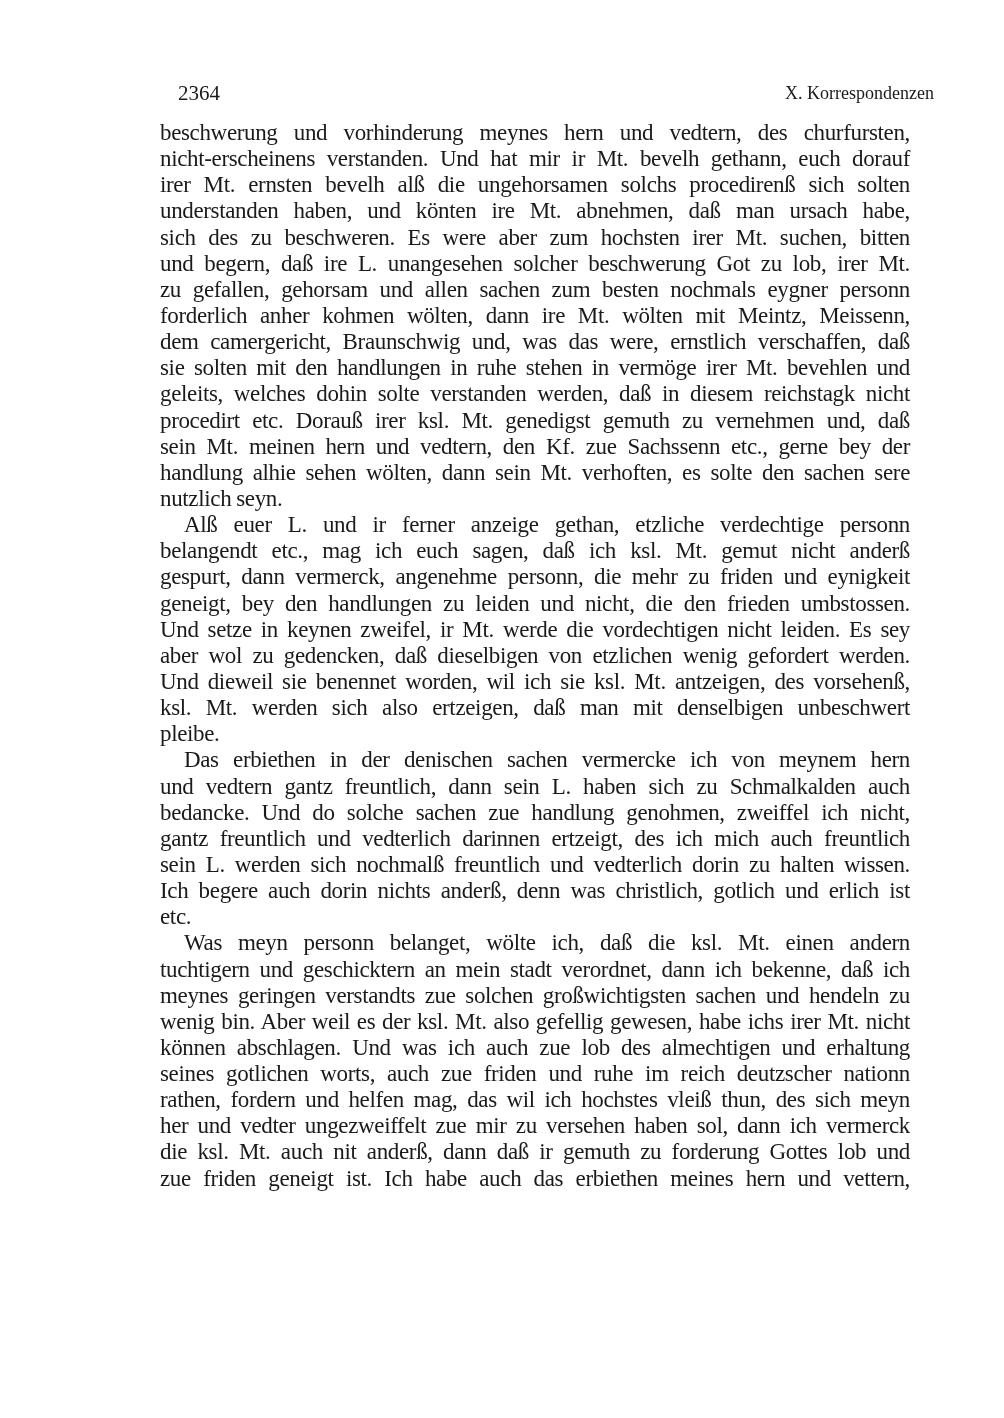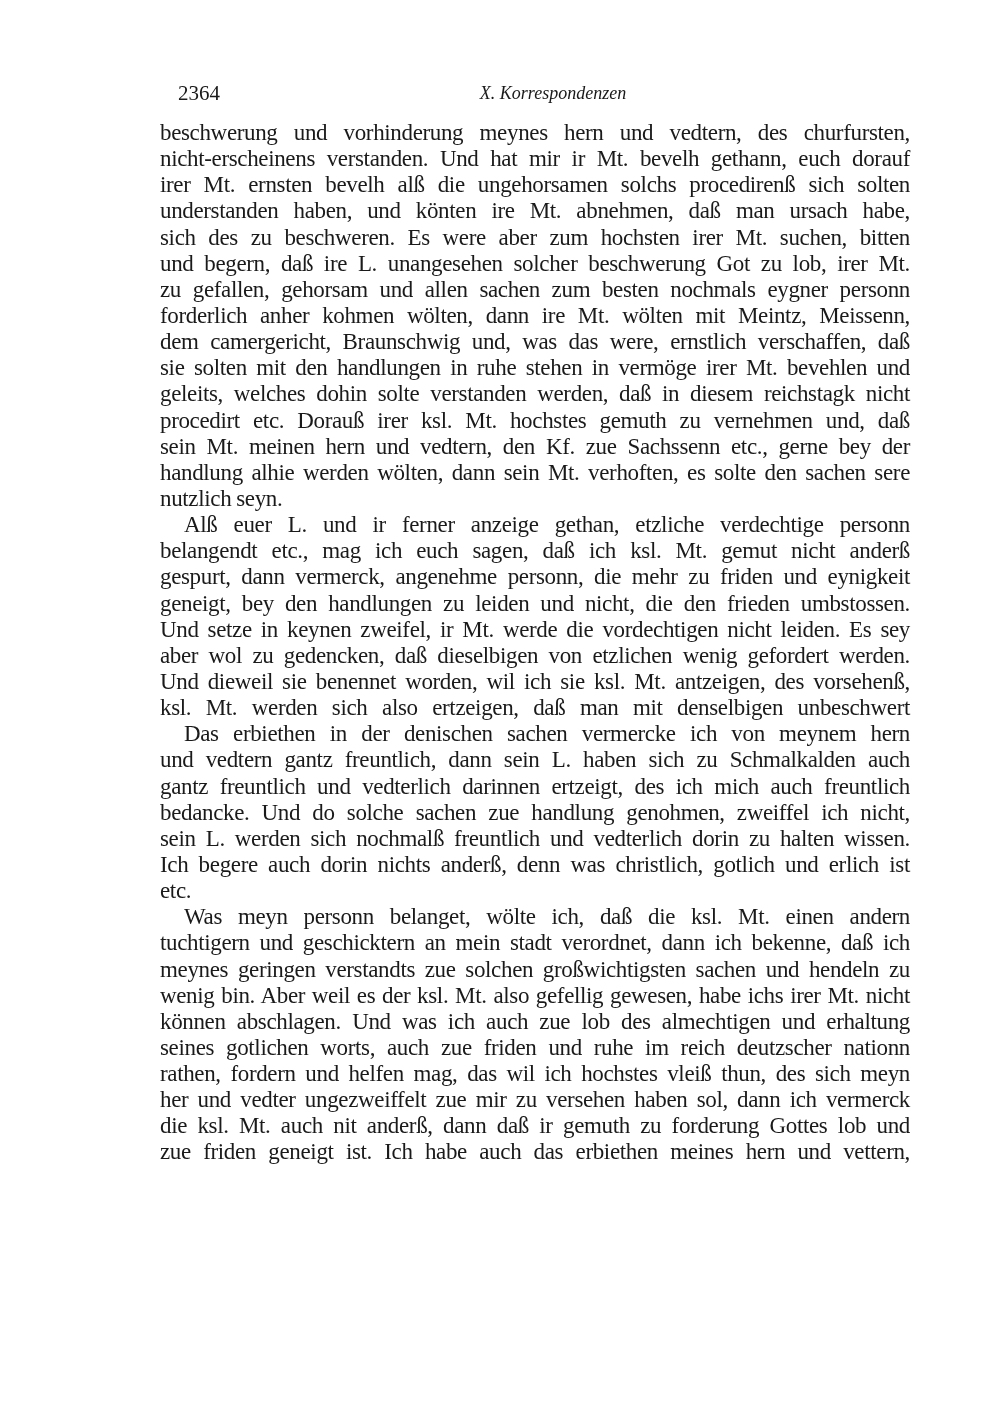--- a/index.html
+++ b/index.html
@@ -25,27 +25,26 @@
     }
     .page-number {
       position: absolute;
       left: 0;
       top: 0;
       font-size: 21px;
       line-height: 26px;
     }
     .running-head {
       position: absolute;
-      left: 0;
+      left: 6px;
       width: 750px;
       top: 0;
-      text-align: center;
+      text-align: right;
       font-size: 18px;
       line-height: 26px;
-      font-style: italic;
     }
     .body-text {
       position: absolute;
       top: 120px;
       left: 160px;
       width: 750px;
     }
     .line {
       display: block;
       height: 26.15px;
@@ -79,42 +78,43 @@
     <span class="line">nicht-erscheinens verstanden. Und hat mir ir Mt. bevelh gethann, euch dorauf</span>
     <span class="line">irer Mt. ernsten bevelh alß die ungehorsamen solchs procedirenß sich solten</span>
     <span class="line">understanden haben, und könten ire Mt. abnehmen, daß man ursach habe,</span>
     <span class="line">sich des zu beschweren. Es were aber zum hochsten irer Mt. suchen, bitten</span>
     <span class="line">und begern, daß ire L. unangesehen solcher beschwerung Got zu lob, irer Mt.</span>
     <span class="line">zu gefallen, gehorsam und allen sachen zum besten nochmals eygner personn</span>
     <span class="line">forderlich anher kohmen wölten, dann ire Mt. wölten mit Meintz, Meissenn,</span>
     <span class="line">dem camergericht, Braunschwig und, was das were, ernstlich verschaffen, daß</span>
     <span class="line">sie solten mit den handlungen in ruhe stehen in vermöge irer Mt. bevehlen und</span>
     <span class="line">geleits, welches dohin solte verstanden werden, daß in diesem reichstagk nicht</span>
-    <span class="line">procedirt etc. Dorauß irer ksl. Mt. hochstes gemuth zu vernehmen und, daß</span>
+    <span class="line">procedirt etc. Dorauß irer ksl. Mt. genedigst gemuth zu vernehmen und, daß</span>
     <span class="line">sein Mt. meinen hern und vedtern, den Kf. zue Sachssenn etc., gerne bey der</span>
-    <span class="line">handlung alhie werden wölten, dann sein Mt. verhoften, es solte den sachen sere</span>
+    <span class="line">handlung alhie sehen wölten, dann sein Mt. verhoften, es solte den sachen sere</span>
     <span class="line last">nutzlich seyn.</span>
   </div>
 
   <div class="paragraph">
     <span class="line indent">Alß euer L. und ir ferner anzeige gethan, etzliche verdechtige personn</span>
     <span class="line">belangendt etc., mag ich euch sagen, daß ich ksl. Mt. gemut nicht anderß</span>
     <span class="line">gespurt, dann vermerck, angenehme personn, die mehr zu friden und eynigkeit</span>
     <span class="line">geneigt, bey den handlungen zu leiden und nicht, die den frieden umbstossen.</span>
     <span class="line">Und setze in keynen zweifel, ir Mt. werde die vordechtigen nicht leiden. Es sey</span>
     <span class="line">aber wol zu gedencken, daß dieselbigen von etzlichen wenig gefordert werden.</span>
     <span class="line">Und dieweil sie benennet worden, wil ich sie ksl. Mt. antzeigen, des vorsehenß,</span>
     <span class="line">ksl. Mt. werden sich also ertzeigen, daß man mit denselbigen unbeschwert</span>
+    <span class="line last">pleibe.</span>
   </div>
 
   <div class="paragraph">
     <span class="line indent">Das erbiethen in der denischen sachen vermercke ich von meynem hern</span>
     <span class="line">und vedtern gantz freuntlich, dann sein L. haben sich zu Schmalkalden auch</span>
+    <span class="line">bedancke. Und do solche sachen zue handlung genohmen, zweiffel ich nicht,</span>
     <span class="line">gantz freuntlich und vedterlich darinnen ertzeigt, des ich mich auch freuntlich</span>
-    <span class="line">bedancke. Und do solche sachen zue handlung genohmen, zweiffel ich nicht,</span>
     <span class="line">sein L. werden sich nochmalß freuntlich und vedterlich dorin zu halten wissen.</span>
     <span class="line">Ich begere auch dorin nichts anderß, denn was christlich, gotlich und erlich ist</span>
     <span class="line last">etc.</span>
   </div>
 
   <div class="paragraph">
     <span class="line indent">Was meyn personn belanget, wölte ich, daß die ksl. Mt. einen andern</span>
     <span class="line">tuchtigern und geschicktern an mein stadt verordnet, dann ich bekenne, daß ich</span>
     <span class="line">meynes geringen verstandts zue solchen großwichtigsten sachen und hendeln zu</span>
     <span class="line">wenig bin. Aber weil es der ksl. Mt. also gefellig gewesen, habe ichs irer Mt. nicht</span>

